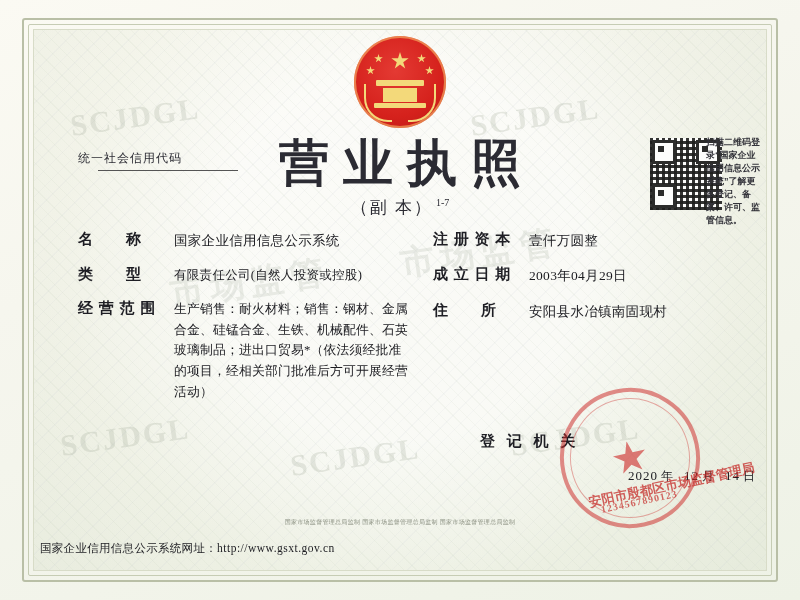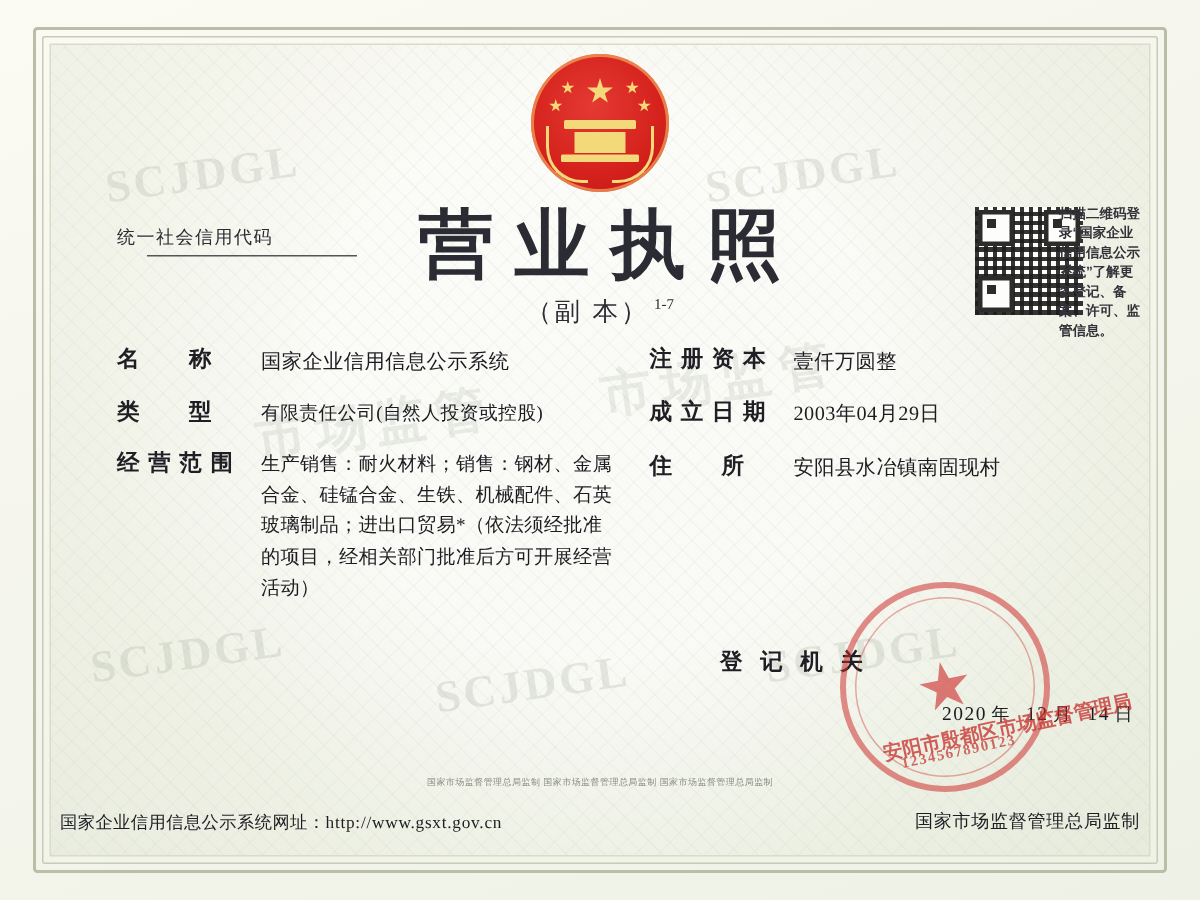--- a/index.html
+++ b/index.html
@@ -540,15 +540,14 @@
       <span style="transform: rotate(-118deg) translate(0, -56px) rotate(118deg);">安阳市殷都区市场监督管理局</span>
     </div>
     <div class="seal-bottom">1234567890123</div>
   </div>
 
   <div class="microtext">国家市场监督管理总局监制  国家市场监督管理总局监制  国家市场监督管理总局监制</div>
 
   <div class="footer-left">
     <span>国家企业信用信息公示系统网址：</span><span class="url">http://www.gsxt.gov.cn</span>
   </div>
-  <div class="footer-right">国家市场监督管理总局监制</div>
 
 </div>
 
 </body></html>

